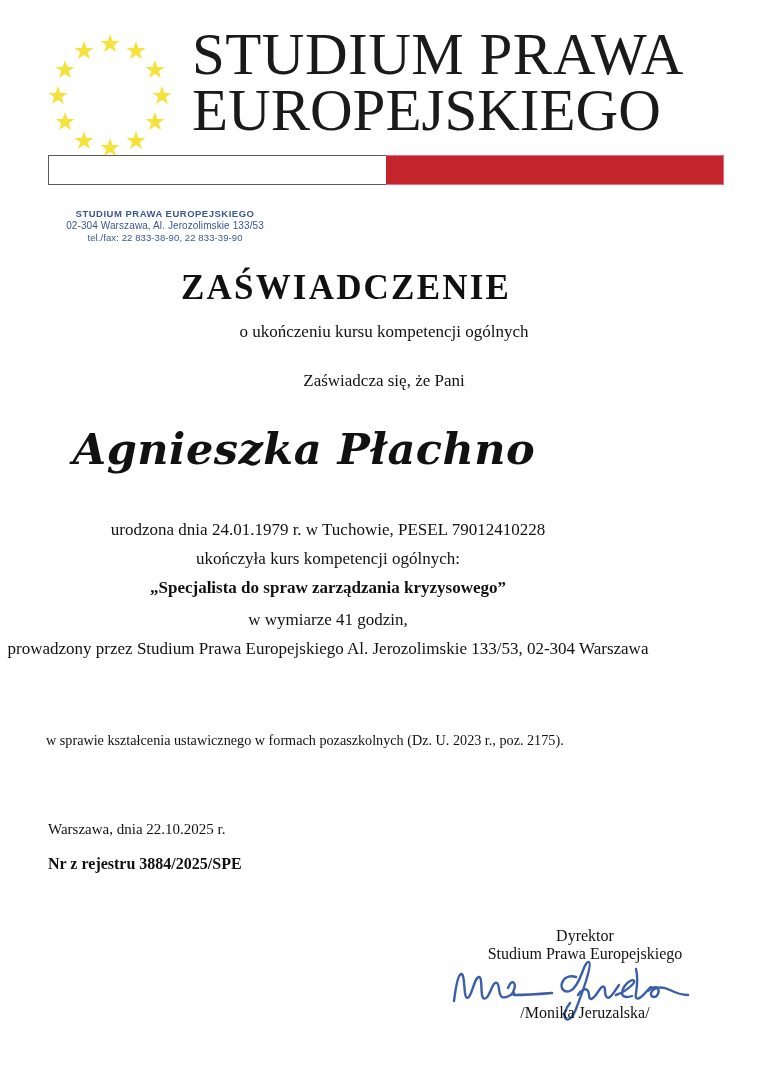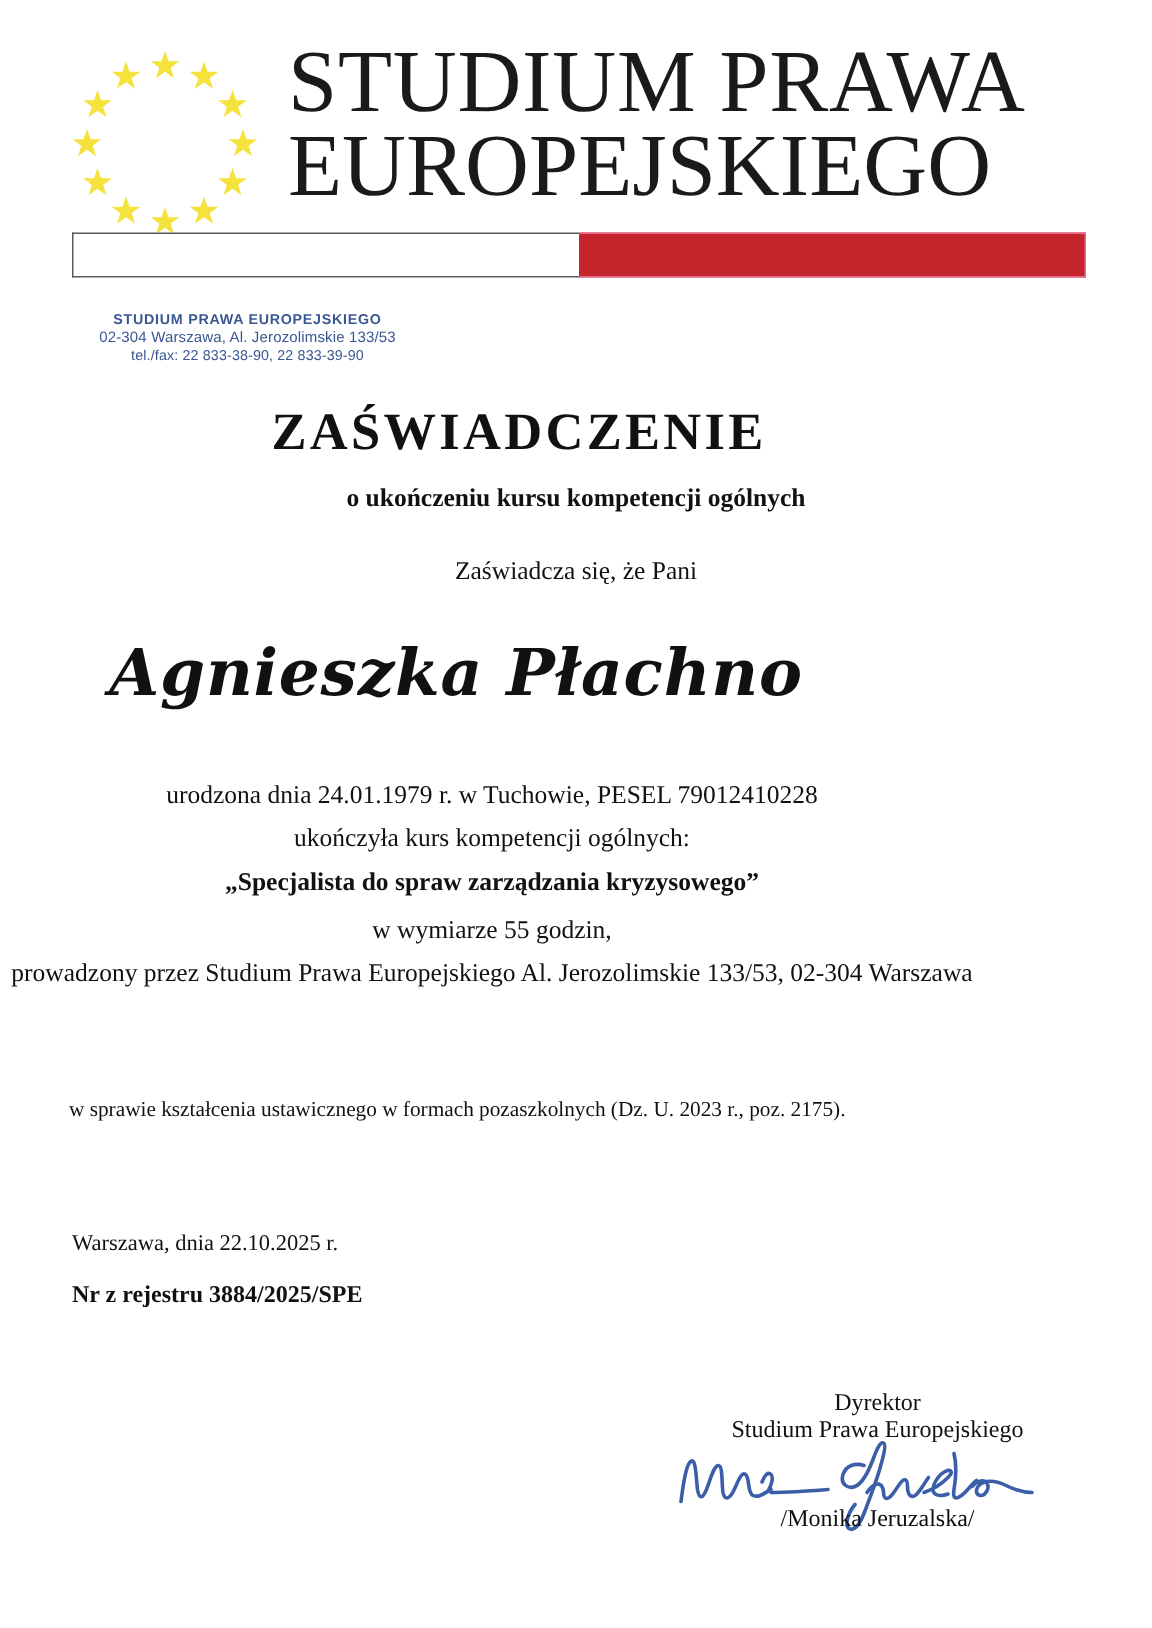--- a/index.html
+++ b/index.html
@@ -108,21 +108,21 @@
     font-size: 35px;
     font-weight: bold;
     letter-spacing: 2.2px;
   }
   .doc-subtitle {
     position: absolute;
     left: 0; top: 322px;
     width: 768px;
     text-align: center;
     font-size: 17px;
-    font-weight: bold;
+    font-weight: normal;
   }
   .intro-line {
     position: absolute;
     left: 0; top: 371px;
     width: 768px;
     text-align: center;
     font-size: 17px;
   }
   .recipient {
     position: absolute;
@@ -274,21 +274,21 @@
 </div>
 
 <div class="doc-title">ZAŚWIADCZENIE</div>
 <div class="doc-subtitle">o ukończeniu kursu kompetencji ogólnych</div>
 <div class="intro-line">Zaświadcza się, że Pani</div>
 <div class="recipient">Agnieszka Płachno</div>
 
 <div class="body-line bl-birth">urodzona dnia 24.01.1979 r. w Tuchowie, PESEL 79012410228</div>
 <div class="body-line bl-course">ukończyła kurs kompetencji ogólnych:</div>
 <div class="body-line bl-name">„Specjalista do spraw zarządzania kryzysowego”</div>
-<div class="body-line bl-hours">w wymiarze 55 godzin,</div>
+<div class="body-line bl-hours">w wymiarze 41 godzin,</div>
 <div class="body-line bl-org">prowadzony przez Studium Prawa Europejskiego Al. Jerozolimskie 133/53, 02-304 Warszawa</div>
 
 <div class="legal">
   <span>w sprawie kształcenia ustawicznego w formach pozaszkolnych (Dz. U. 2023 r., poz. 2175).</span>
 </div>
 
 <div class="place-date">Warszawa, dnia 22.10.2025 r.</div>
 <div class="reg-no">Nr z rejestru 3884/2025/SPE</div>
 
 <div class="sign-block">

